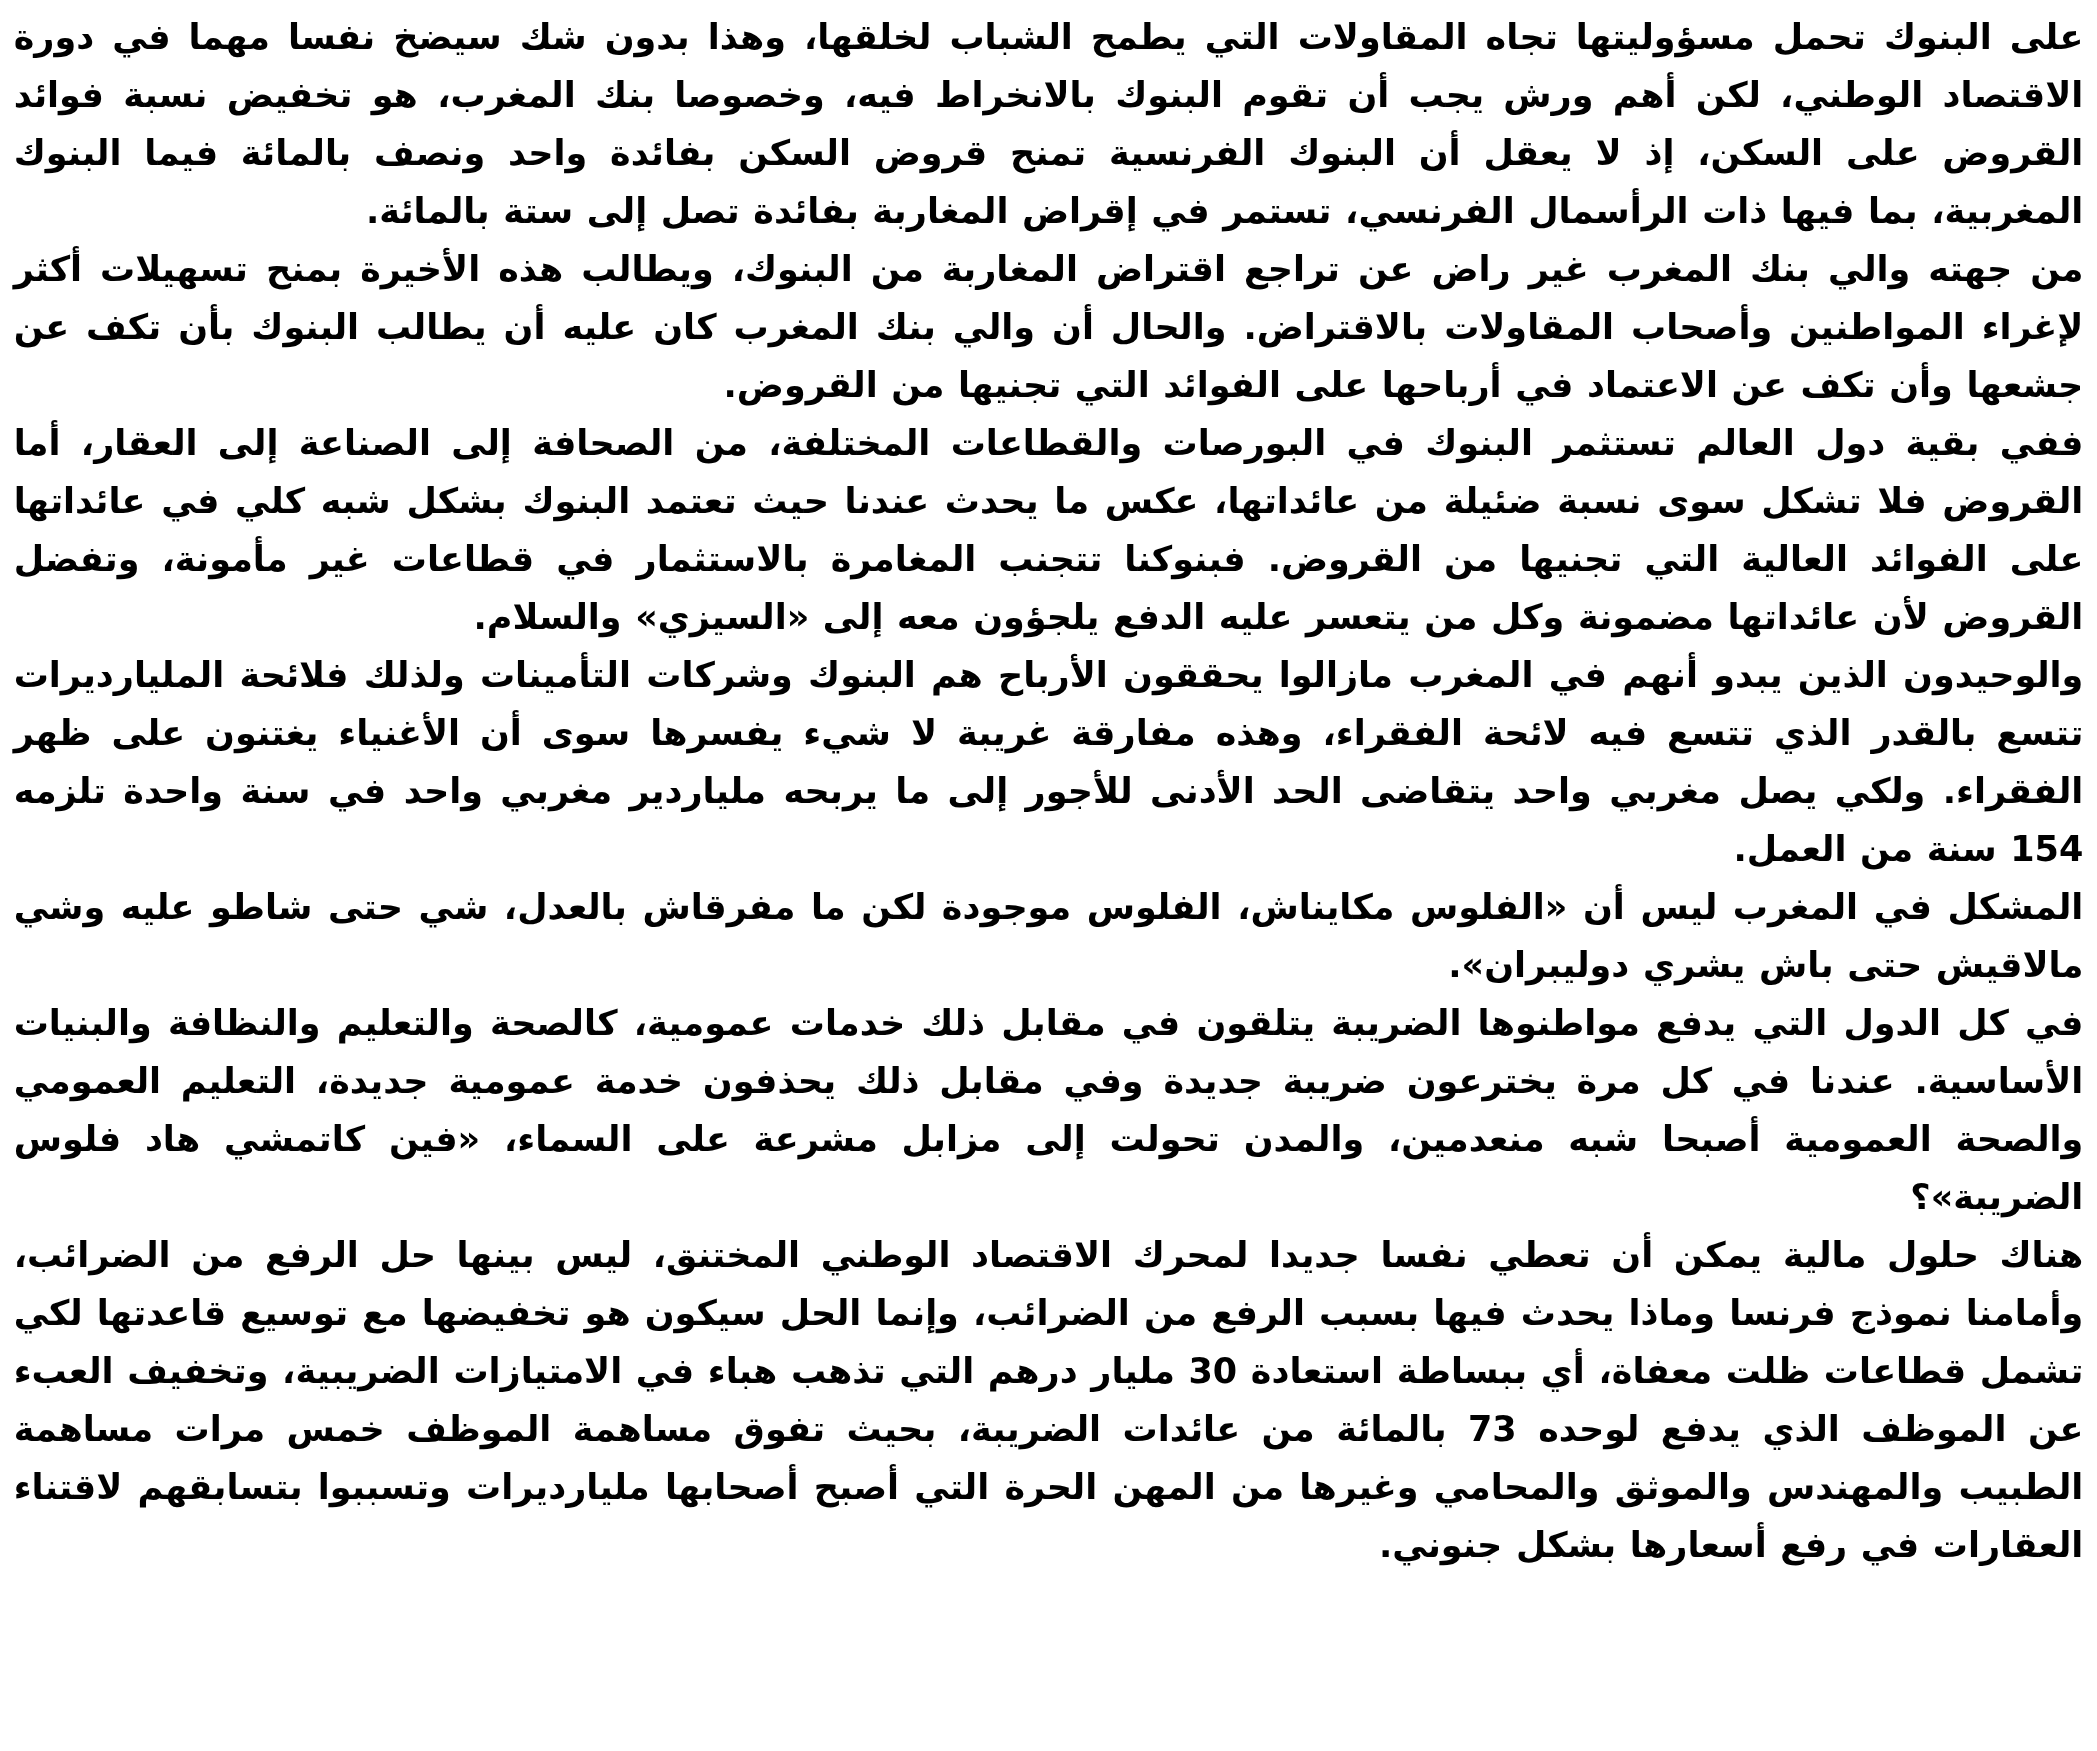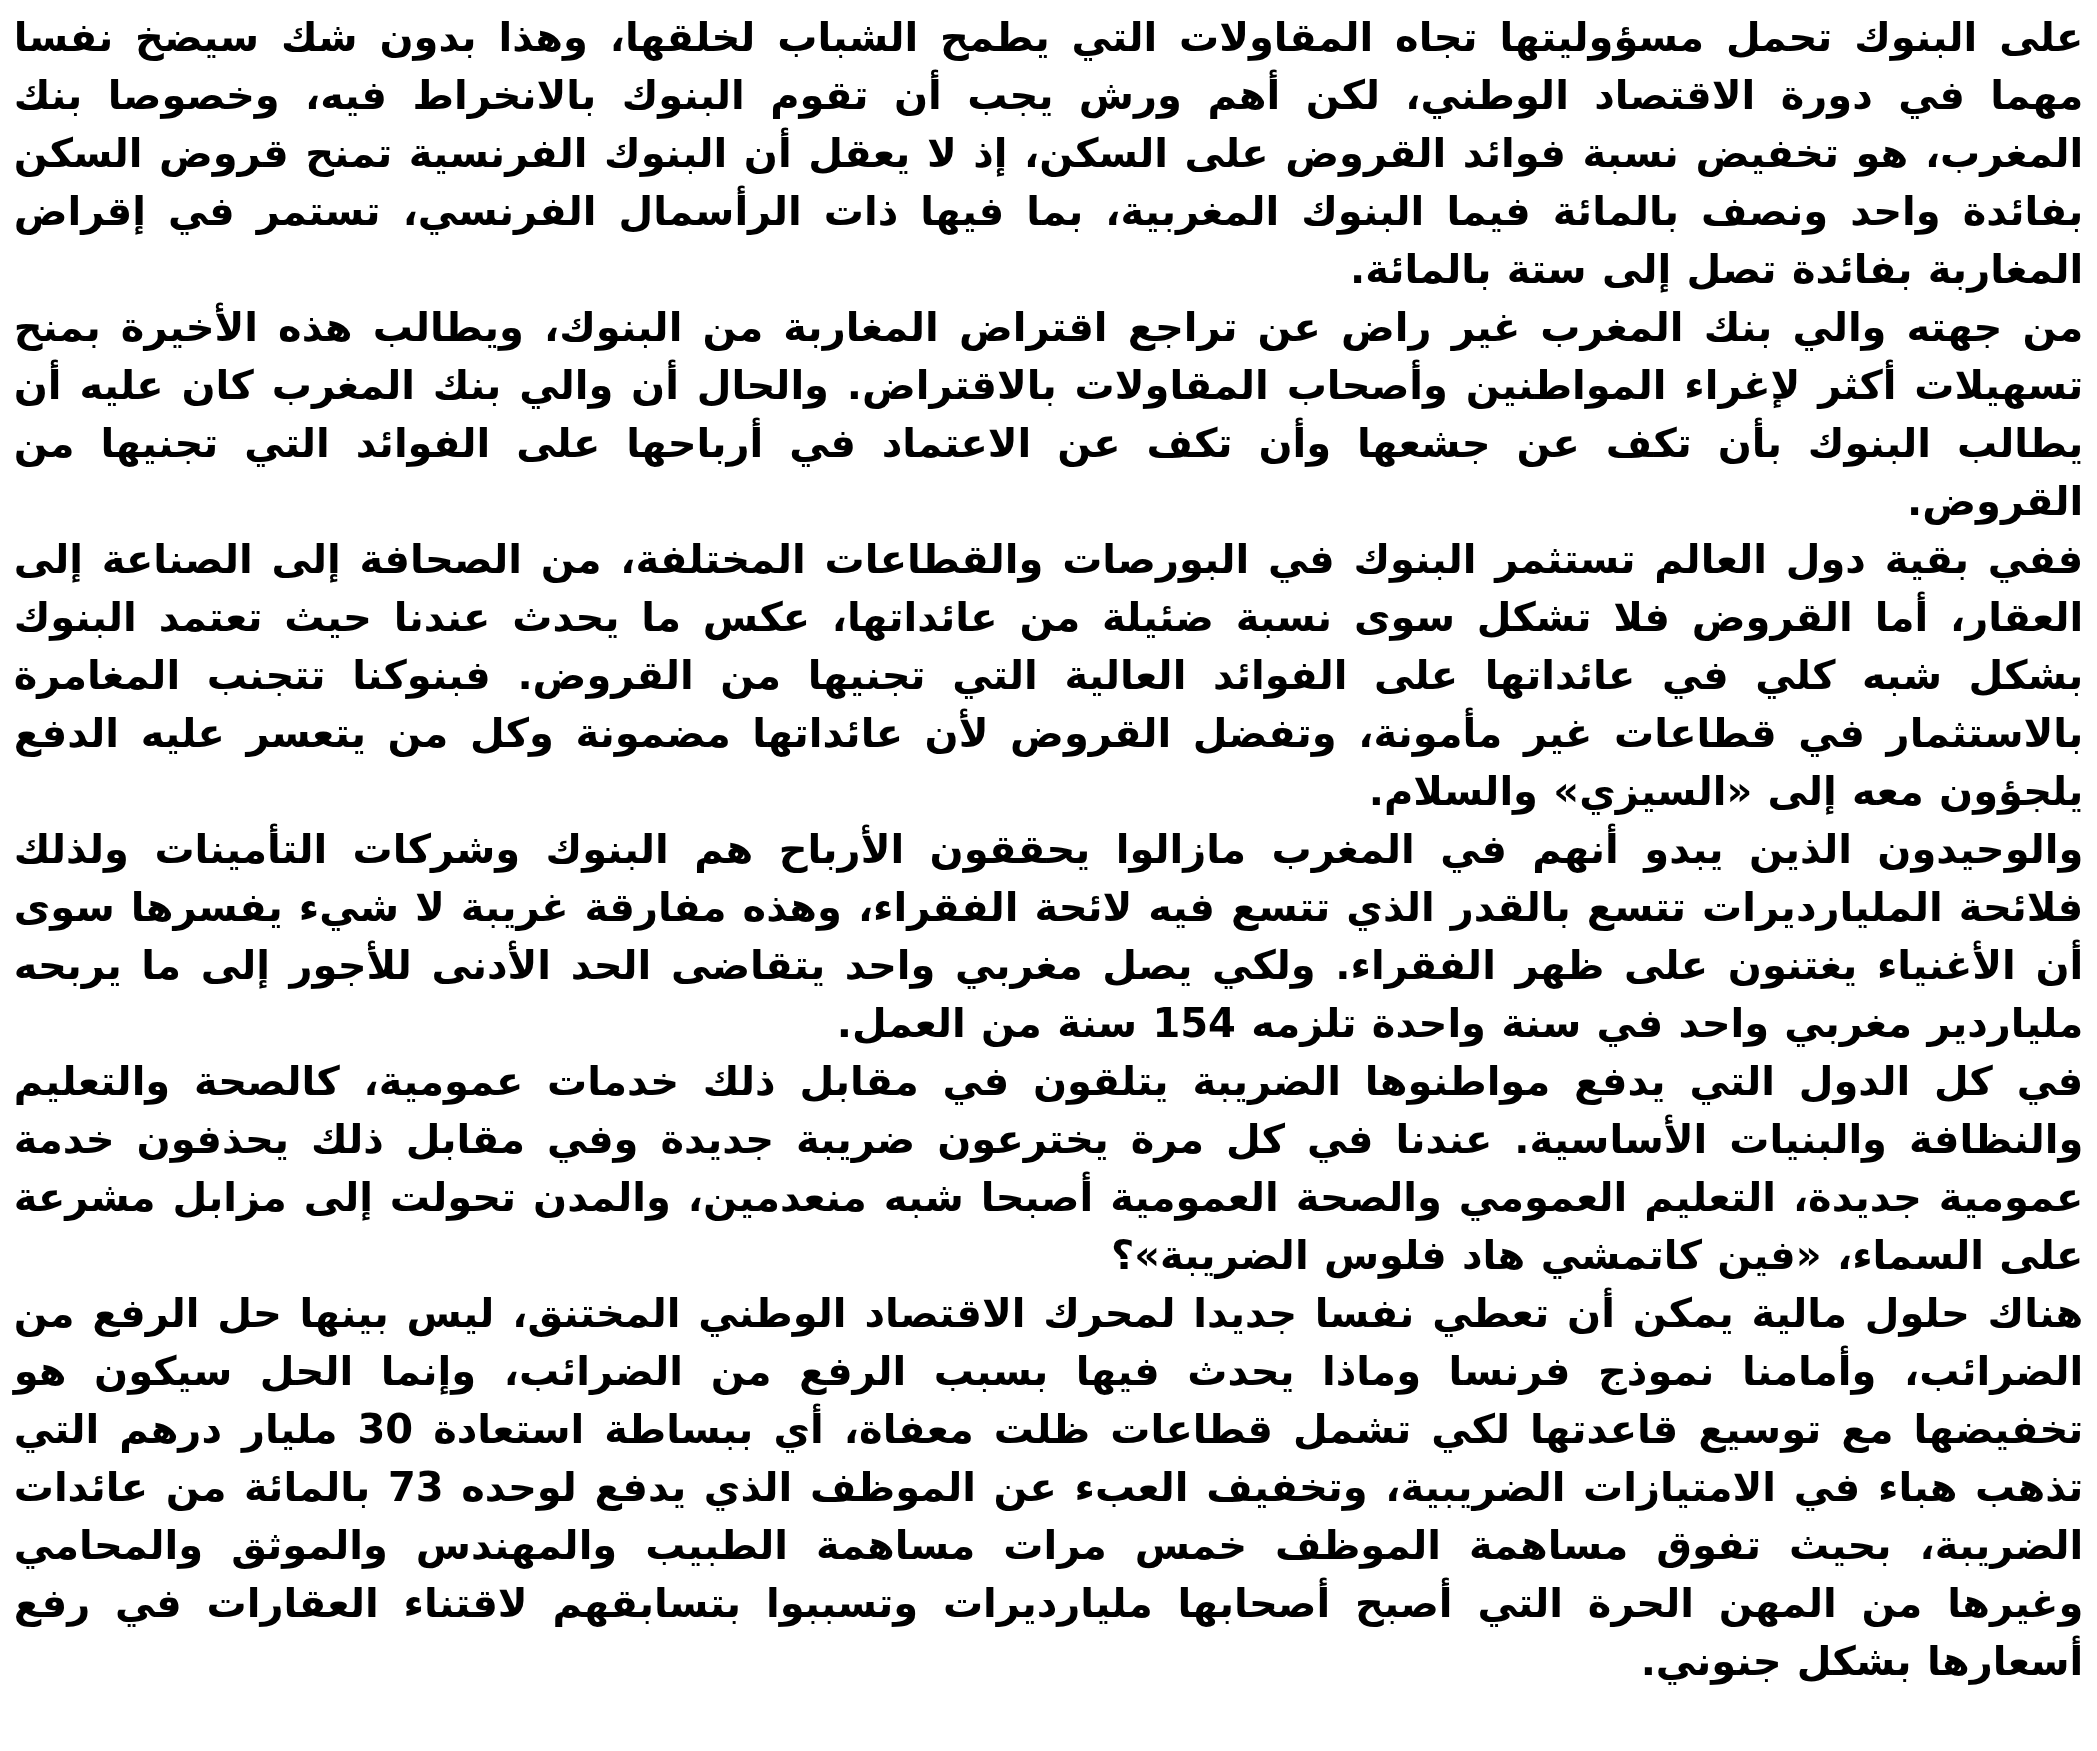--- a/index.html
+++ b/index.html
@@ -15,35 +15,36 @@
   .page {
     box-sizing: border-box;
     width: 2097px;
     height: 1432px;
     padding: 8.2px 13.7px 0 13.7px;
     direction: rtl;
     background: #ffffff;
     color: #000000;
     font-family: "DejaVu Sans", sans-serif;
     font-weight: 700;
-    font-size: 40px;
+    font-size: 35px;
     line-height: 58px;
   }
   .page p {
     margin: 0;
     padding: 0;
     text-align: justify;
     text-justify: inter-word;
     word-spacing: 1.4px;
   }
 </style>
 </head>
 <body>
 
 <main class="page">
   <p>على البنوك تحمل مسؤوليتها تجاه المقاولات التي يطمح الشباب لخلقها، وهذا بدون شك سيضخ نفسا مهما في دورة الاقتصاد الوطني، لكن أهم ورش يجب أن تقوم البنوك بالانخراط فيه، وخصوصا بنك المغرب، هو تخفيض نسبة فوائد القروض على السكن، إذ لا يعقل أن البنوك الفرنسية تمنح قروض السكن بفائدة واحد ونصف بالمائة فيما البنوك المغربية، بما فيها ذات الرأسمال الفرنسي، تستمر في إقراض المغاربة بفائدة تصل إلى ستة بالمائة.</p>
   <p>من جهته والي بنك المغرب غير راض عن تراجع اقتراض المغاربة من البنوك، ويطالب هذه الأخيرة بمنح تسهيلات أكثر لإغراء المواطنين وأصحاب المقاولات بالاقتراض. والحال أن والي بنك المغرب كان عليه أن يطالب البنوك بأن تكف عن جشعها وأن تكف عن الاعتماد في أرباحها على الفوائد التي تجنيها من القروض.</p>
   <p>ففي بقية دول العالم تستثمر البنوك في البورصات والقطاعات المختلفة، من الصحافة إلى الصناعة إلى العقار، أما القروض فلا تشكل سوى نسبة ضئيلة من عائداتها، عكس ما يحدث عندنا حيث تعتمد البنوك بشكل شبه كلي في عائداتها على الفوائد العالية التي تجنيها من القروض. فبنوكنا تتجنب المغامرة بالاستثمار في قطاعات غير مأمونة، وتفضل القروض لأن عائداتها مضمونة وكل من يتعسر عليه الدفع يلجؤون معه إلى «السيزي» والسلام.</p>
   <p>والوحيدون الذين يبدو أنهم في المغرب مازالوا يحققون الأرباح هم البنوك وشركات التأمينات ولذلك فلائحة المليارديرات تتسع بالقدر الذي تتسع فيه لائحة الفقراء، وهذه مفارقة غريبة لا شيء يفسرها سوى أن الأغنياء يغتنون على ظهر الفقراء. ولكي يصل مغربي واحد يتقاضى الحد الأدنى للأجور إلى ما يربحه ملياردير مغربي واحد في سنة واحدة تلزمه 154 سنة من العمل.</p>
+  <p>المشكل في المغرب ليس أن «الفلوس مكايناش، الفلوس موجودة لكن ما مفرقاش بالعدل، شي حتى شاطو عليه وشي مالاقيش حتى باش يشري دوليبران».</p>
   <p>في كل الدول التي يدفع مواطنوها الضريبة يتلقون في مقابل ذلك خدمات عمومية، كالصحة والتعليم والنظافة والبنيات الأساسية. عندنا في كل مرة يخترعون ضريبة جديدة وفي مقابل ذلك يحذفون خدمة عمومية جديدة، التعليم العمومي والصحة العمومية أصبحا شبه منعدمين، والمدن تحولت إلى مزابل مشرعة على السماء، «فين كاتمشي هاد فلوس الضريبة»؟</p>
   <p>هناك حلول مالية يمكن أن تعطي نفسا جديدا لمحرك الاقتصاد الوطني المختنق، ليس بينها حل الرفع من الضرائب، وأمامنا نموذج فرنسا وماذا يحدث فيها بسبب الرفع من الضرائب، وإنما الحل سيكون هو تخفيضها مع توسيع قاعدتها لكي تشمل قطاعات ظلت معفاة، أي ببساطة استعادة 30 مليار درهم التي تذهب هباء في الامتيازات الضريبية، وتخفيف العبء عن الموظف الذي يدفع لوحده 73 بالمائة من عائدات الضريبة، بحيث تفوق مساهمة الموظف خمس مرات مساهمة الطبيب والمهندس والموثق والمحامي وغيرها من المهن الحرة التي أصبح أصحابها مليارديرات وتسببوا بتسابقهم لاقتناء العقارات في رفع أسعارها بشكل جنوني.</p>
 </main>
 
 
 </body></html>

